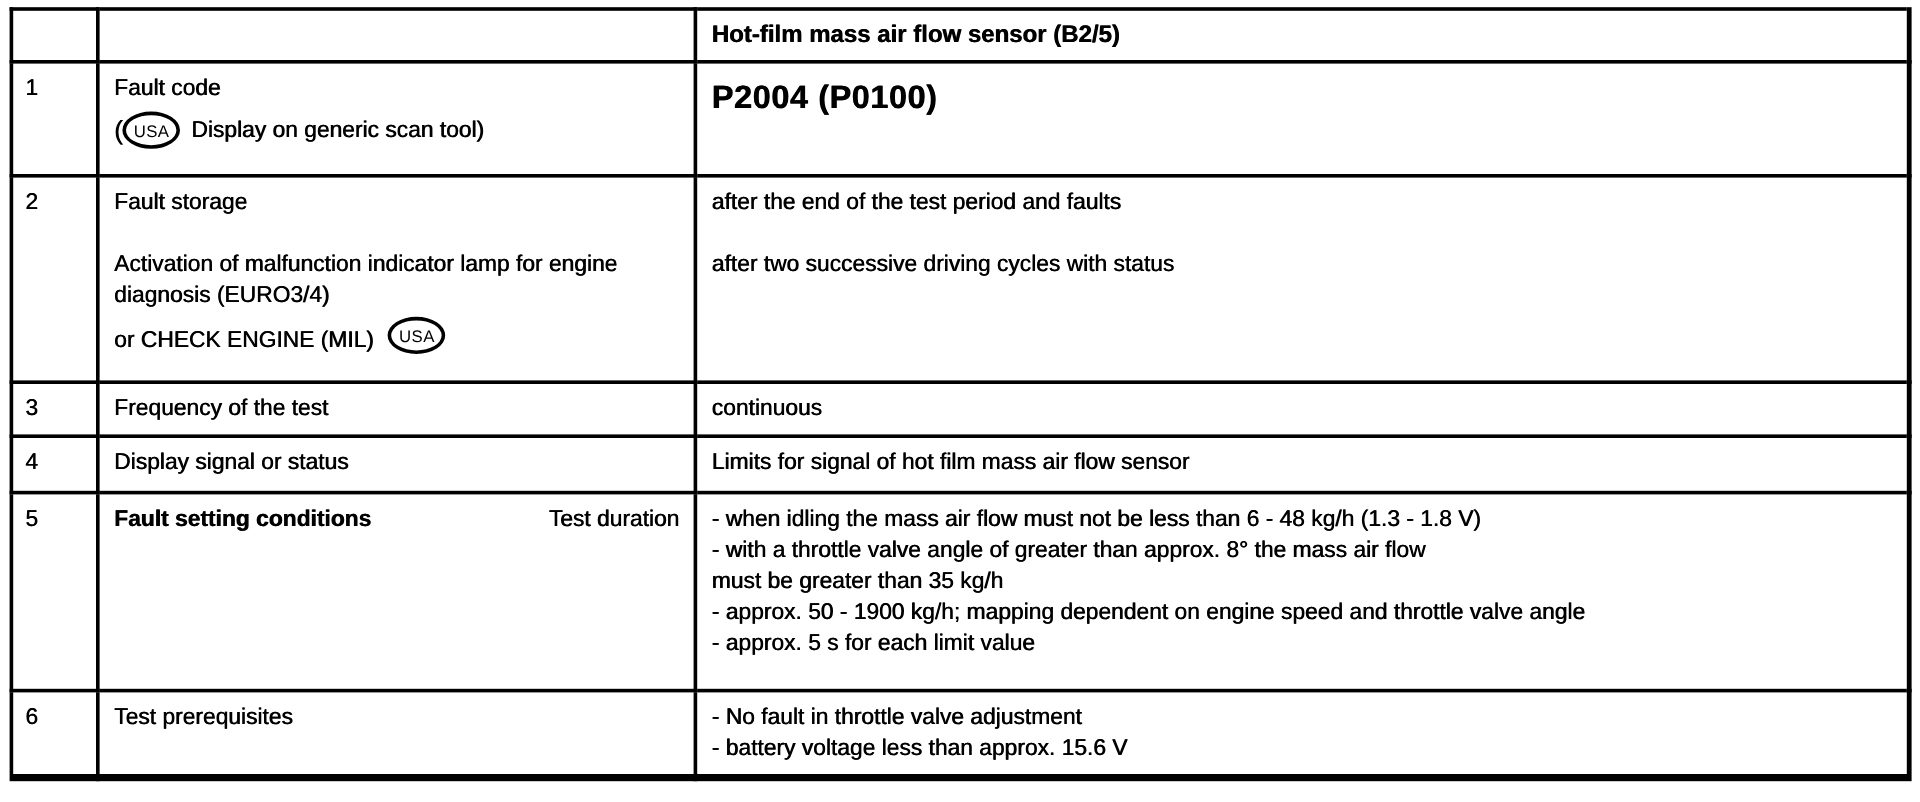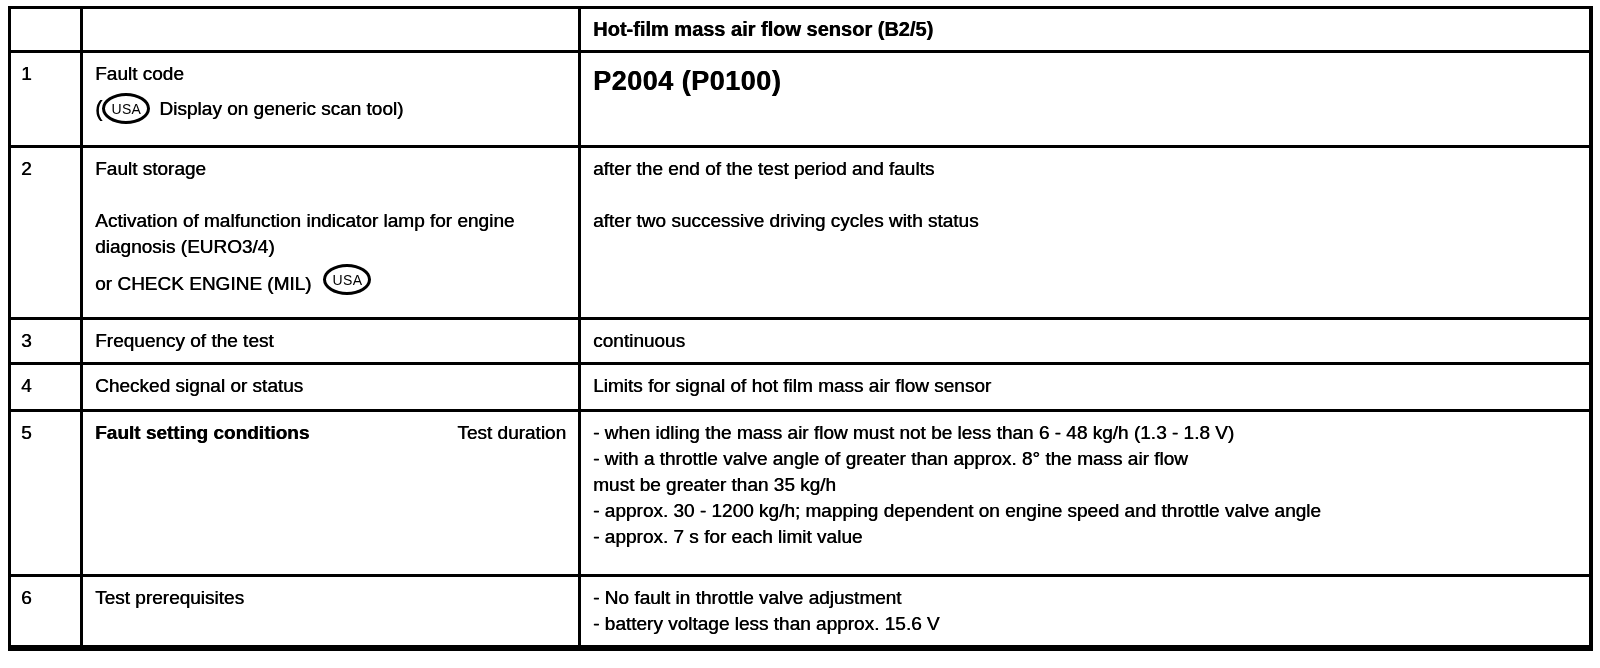--- a/index.html
+++ b/index.html
@@ -167,41 +167,41 @@
         <div>Frequency of the test</div>
       </td>
       <td>
         <div>continuous</div>
       </td>
     </tr>
 
     <tr class="h-r4">
       <td class="num">4</td>
       <td>
-        <div>Checked signal or status</div>
+        <div>Display signal or status</div>
       </td>
       <td>
         <div>Limits for signal of hot film mass air flow sensor</div>
       </td>
     </tr>
 
     <tr class="h-r5">
       <td class="num">5</td>
       <td>
         <div class="label-flex">
           <div class="bold">Fault setting conditions</div>
           <div>Test duration</div>
         </div>
       </td>
       <td>
         <div>- when idling the mass air flow must not be less than 6 - 48 kg/h (1.3 - 1.8 V)</div>
         <div>- with a throttle valve angle of greater than approx. 8° the mass air flow</div>
         <div>must be greater than 35 kg/h</div>
-        <div>- approx. 30 - 1200 kg/h; mapping dependent on engine speed and throttle valve angle</div>
-        <div>- approx. 7 s for each limit value</div>
+        <div>- approx. 50 - 1900 kg/h; mapping dependent on engine speed and throttle valve angle</div>
+        <div>- approx. 5 s for each limit value</div>
       </td>
     </tr>
 
     <tr class="h-r6">
       <td class="num">6</td>
       <td>
         <div>Test prerequisites</div>
       </td>
       <td>
         <div>- No fault in throttle valve adjustment</div>

